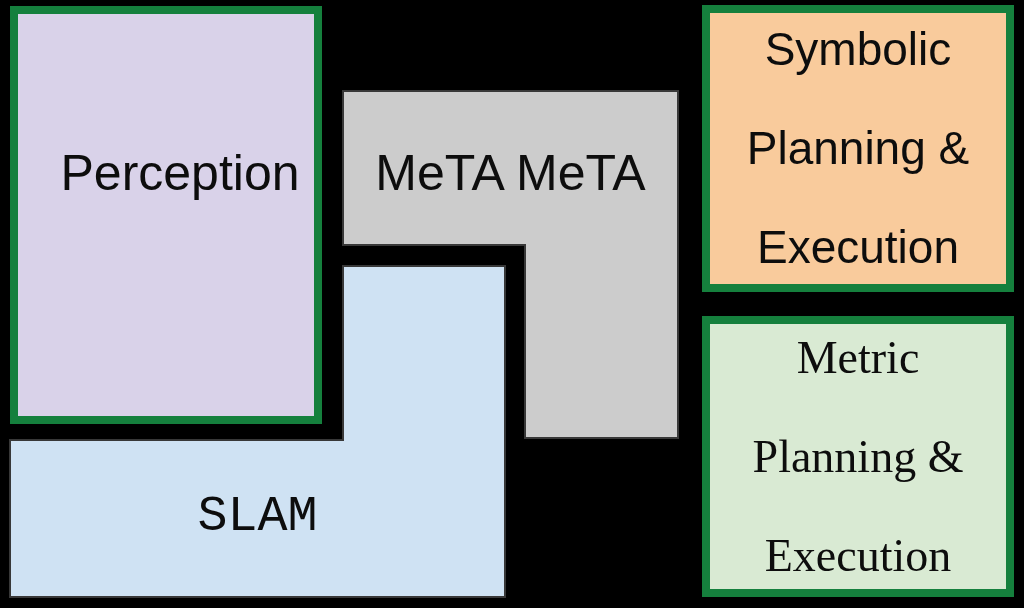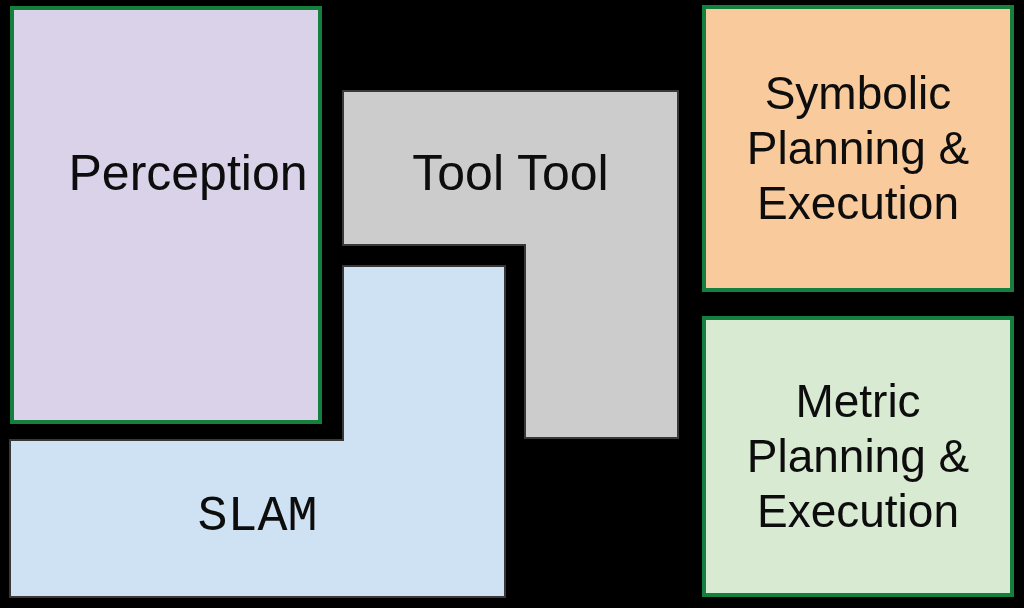--- a/index.html
+++ b/index.html
@@ -12,21 +12,22 @@
     width: 1024px;
     height: 608px;
     background: #000;
     overflow: hidden;
     font-family: "Liberation Sans", sans-serif;
     color: #0d0d0d;
   }
   .block {
     position: absolute;
     box-sizing: border-box;
-    border: 4px solid #15803d;
+    border: 8px solid #15803d;
+    gap: 44px;
   }
   .label {
     position: absolute;
     text-align: center;
     font-size: 50px;
     line-height: 60px;
     white-space: nowrap;
     color: #0d0d0d;
   }
   .multiline-block {
@@ -57,25 +58,25 @@
   <svg class="lshape" style="left:6px; top:262px;" width="503" height="339" viewBox="0 0 503 339">
     <polygon points="337,4 499,4 499,335 4,335 4,178 337,178" stroke="#383838" stroke-width="2" fill="#cfe2f3"></polygon>
   </svg>
 
   <div class="block multiline-block" style="left: 702px; top: 5px; width: 312px; height: 287px; background-color: rgb(249, 203, 156);">
     <div>Symbolic</div>
     <div>Planning &amp;</div>
     <div>Execution</div>
   </div>
 
-  <div class="block multiline-block" style="left: 702px; top: 316px; width: 312px; height: 281px; background-color: rgb(217, 234, 211);">
+  <div class="block multiline-block" style="left: 702px; top: 316px; width: 312px; height: 281px; background-color: rgb(217, 234, 211); font-family: Liberation Serif, serif;">
     <div>Metric</div>
     <div>Planning &amp;</div>
     <div>Execution</div>
   </div>
 
-  <div class="label" style="left:10px; top:143px; width:356px;">Perception</div>
+  <div class="label" style="left:2px; top:143px; width:356px;">Perception</div>
 
-  <div class="label" style="left:343px; top:143px; width:335px;">Tool Tool</div>
+  <div class="label" style="left:343px; top:143px; width:335px;">MeTA MeTA</div>
 
   <div class="label" style="left:10px; top:487px; width:495px;font-family:Liberation Mono, monospace;">SLAM</div>
 
 </div>
 
 </body></html>

